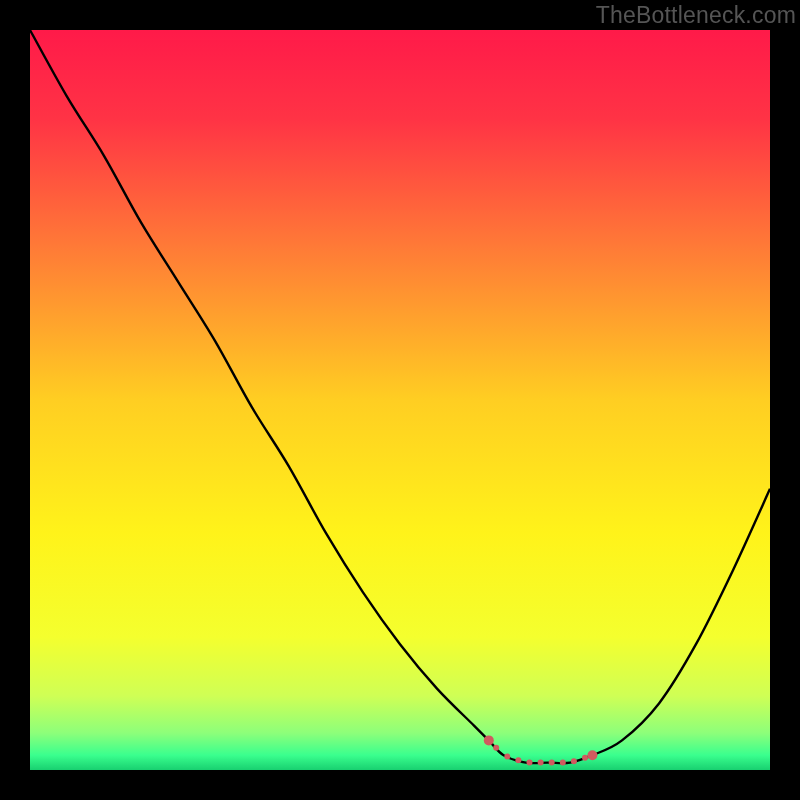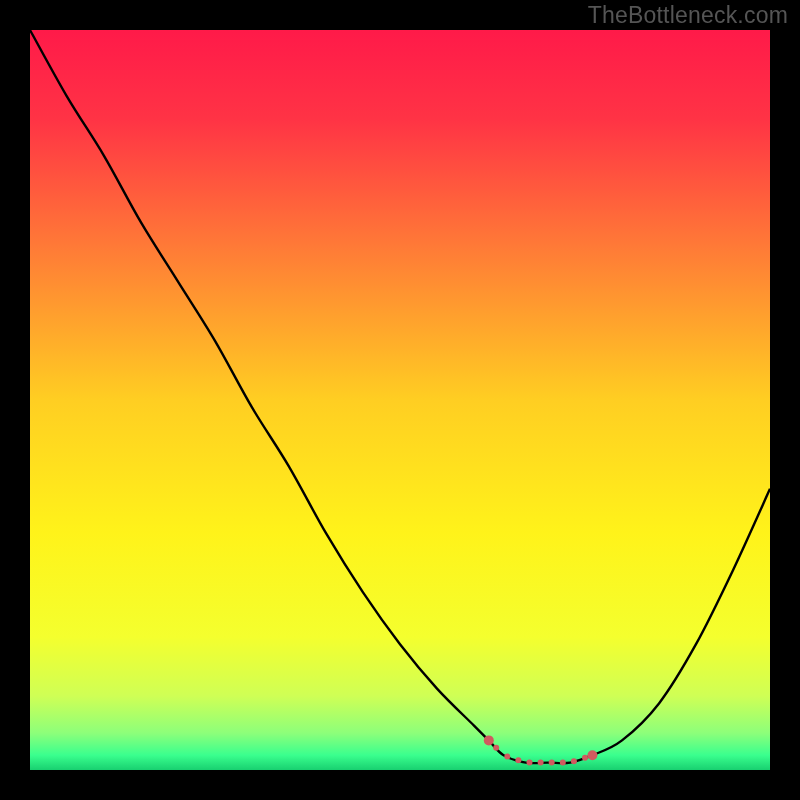--- a/index.html
+++ b/index.html
@@ -14,21 +14,21 @@
   .canvas {
     position: absolute;
     top: 0;
     left: 0;
     width: 800px;
     height: 800px;
   }
   .watermark {
     position: absolute;
     top: 2px;
-    right: 12px;
+    right: 4px;
     color: #555;
     font-size: 23px;
     font-weight: 400;
     letter-spacing: 0.2px;
   }
 </style>
 </head>
 <body>
 
 <svg class="canvas" viewBox="0 0 800 800">

